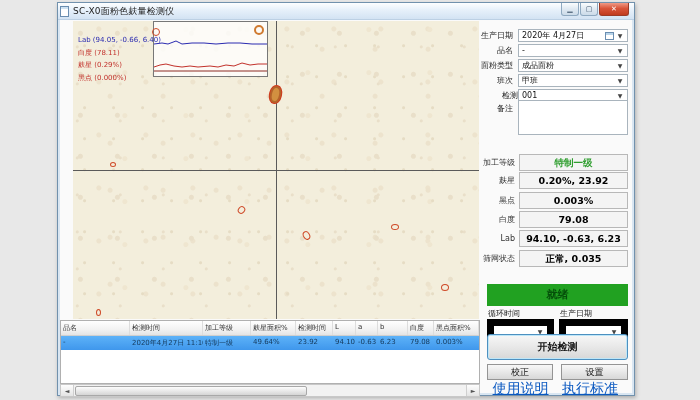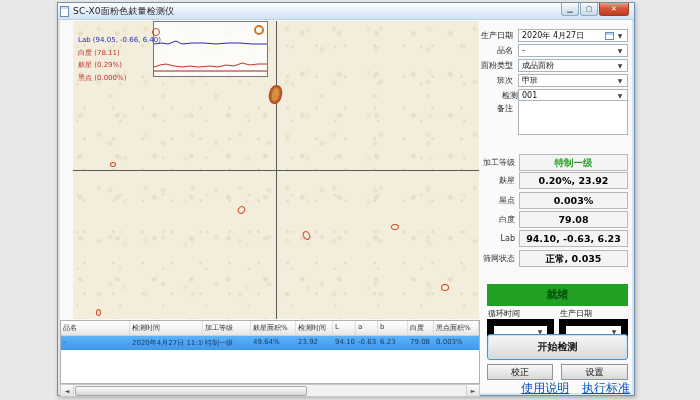--- a/index.html
+++ b/index.html
@@ -93,21 +93,21 @@
   .statusbar { position:absolute; left:429px; top:281px; width:141px; height:22px; background:#21a121;
     color:#05500a; font-size:11px; font-weight:bold; text-align:center; line-height:22px; }
   .dd-label { position:absolute; top:305px; font-size:8px; color:#222; }
   .combo2 { position:absolute; top:316px; height:31px; background:#fff; border:7px solid #000000;
     font-size:8px; line-height:11px; padding:12px 14px 0 3px; }
   .btn { position:absolute; background:linear-gradient(#f7f7f7,#e8e8e8 50%,#d7d7d7);
     border:1px solid #949494; border-radius:0; text-align:center; color:#111; }
   .btn.start { left:429px; top:331px; width:141px; height:26px; font-size:10px; font-weight:bold;
     line-height:24px; border:1px solid #4d90c0; box-shadow:inset 0 0 0 1px #bee6f8; border-radius:3px; }
   .btn.small { top:361px; height:16px; font-size:9px; line-height:14px; }
-  .links { position:absolute; top:377px; right:4px; font-size:12px; }
+  .links { position:absolute; top:377px; right:16px; font-size:14px; }
   .links a { color:#0a58c0; text-decoration:underline; margin-left:9px; cursor:pointer; }
 </style>
 </head>
 <body>
 
 <div class="window">
 
   <div class="titlebar">
     <span class="win-icon"></span>
     <span class="title-text">SC-X0面粉色麸量检测仪</span>

